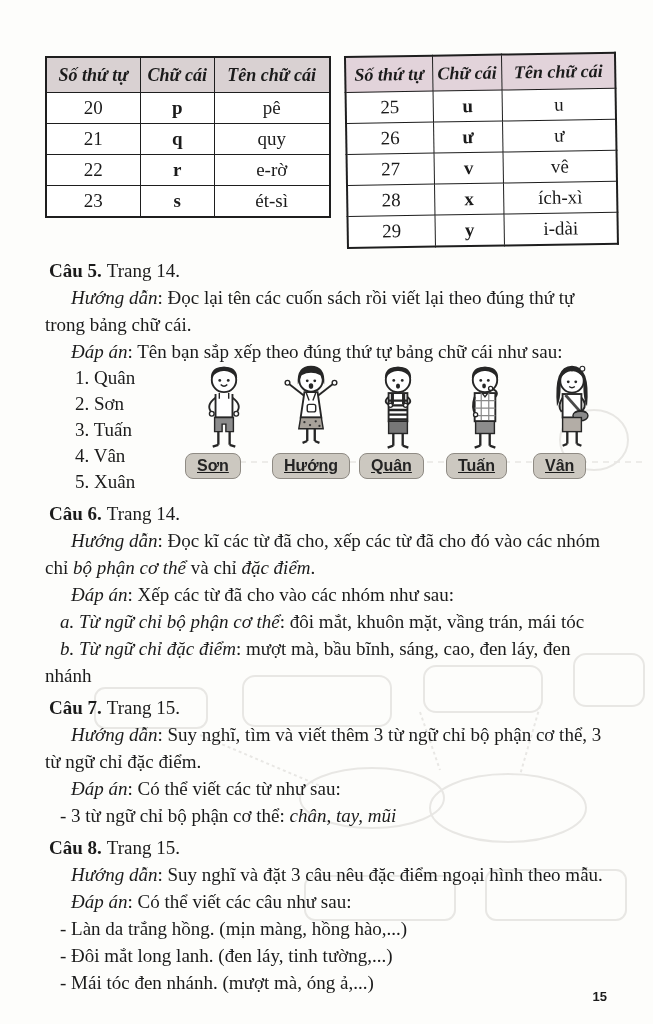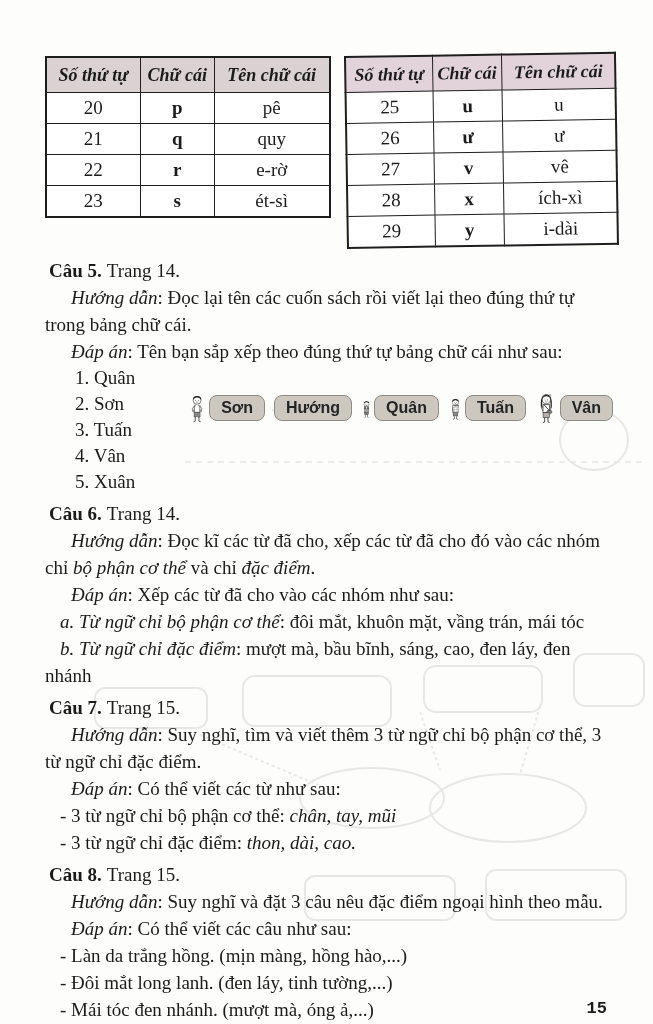--- a/index.html
+++ b/index.html
@@ -49,34 +49,34 @@
   p.para{margin:0;text-indent:26px;}
   p.para.dash{text-indent:15px;}
   .it{font-style:italic;}
   .bd{font-weight:bold;}
 
   
   .answer-area{display:flex;align-items:flex-start;}
   .name-list{width:138px;padding-left:30px;box-sizing:border-box;flex:none;}
   .name-list-item{line-height:26px;}
   .kids-row{flex:1;display:flex;justify-content:space-between;padding:0 6px 0 2px;margin-top:-2px;}
-  .kid{display:flex;flex-direction:row;align-items:center;width:80px;}
+  .kid{display:flex;flex-direction:column;align-items:flex-start;width:80px;text-decoration:underline;}
   .kid svg{width:78px;height:94px;display:block;}
   .name-tag{
     margin-top:-4px;background:var(--tag-bg);
     border:1.6px solid #8f8b84;border-radius:8px;
     padding:0 11px;font-family:"Liberation Sans","DejaVu Sans",sans-serif;
     font-weight:bold;font-size:16px;line-height:24px;color:#242424;
   }
 
   
   .page-number{
-    position:absolute;right:46px;bottom:2px;
-    font-family:Liberation Mono, monospace;
-    font-weight:bold;font-size:17px;
+    position:absolute;right:46px;bottom:14px;
+    font-family:Liberation Sans, sans-serif;
+    font-weight:bold;font-size:13px;
   }
 </style>
 </head>
 <body>
 
 <svg class="ghosts" width="653" height="1024" viewBox="0 0 653 1024">
   <g fill="none" stroke="#d8d6d2" stroke-width="2" opacity="0.55">
     <rect x="95" y="688" width="112" height="40" rx="10"></rect>
     <rect x="243" y="676" width="148" height="50" rx="12"></rect>
     <rect x="424" y="666" width="118" height="46" rx="12"></rect>
@@ -297,21 +297,20 @@
     <p class="para"><span class="it">Đáp án</span><span>: Xếp các từ đã cho vào các nhóm như sau:</span></p>
     <p class="para dash"><span class="it">a. Từ ngữ chỉ bộ phận cơ thể</span><span>: đôi mắt, khuôn mặt, vầng trán, mái tóc</span></p>
     <p class="para dash"><span class="it">b. Từ ngữ chỉ đặc điểm</span><span>: mượt mà, bầu bĩnh, sáng, cao, đen láy, đen nhánh</span></p>
   </section>
 
   <section>
     <p class="sec-head"><span class="bd">Câu 7.</span><span class="pref">Trang 15.</span></p>
     <p class="para"><span class="it">Hướng dẫn</span><span>: Suy nghĩ, tìm và viết thêm 3 từ ngữ chỉ bộ phận cơ thể, 3 từ ngữ chỉ đặc điểm.</span></p>
     <p class="para"><span class="it">Đáp án</span><span>: Có thể viết các từ như sau:</span></p>
     <p class="para dash"><span>- 3 từ ngữ chỉ bộ phận cơ thể: </span><span class="it">chân, tay, mũi</span></p>
-    <p class="para dash"><span>- 3 từ ngữ chỉ đặc điểm: </span><span class="it">thon, dài, cao.</span></p>
   </section>
 
   <section>
     <p class="sec-head"><span class="bd">Câu 8.</span><span class="pref">Trang 15.</span></p>
     <p class="para"><span class="it">Hướng dẫn</span><span>: Suy nghĩ và đặt 3 câu nêu đặc điểm ngoại hình theo mẫu.</span></p>
     <p class="para"><span class="it">Đáp án</span><span>: Có thể viết các câu như sau:</span></p>
     <p class="para dash"><span>- Làn da trắng hồng. (mịn màng, hồng hào,...)</span></p>
     <p class="para dash"><span>- Đôi mắt long lanh. (đen láy, tinh tường,...)</span></p>
     <p class="para dash"><span>- Mái tóc đen nhánh. (mượt mà, óng ả,...)</span></p>
     <p class="para dash"></p>

